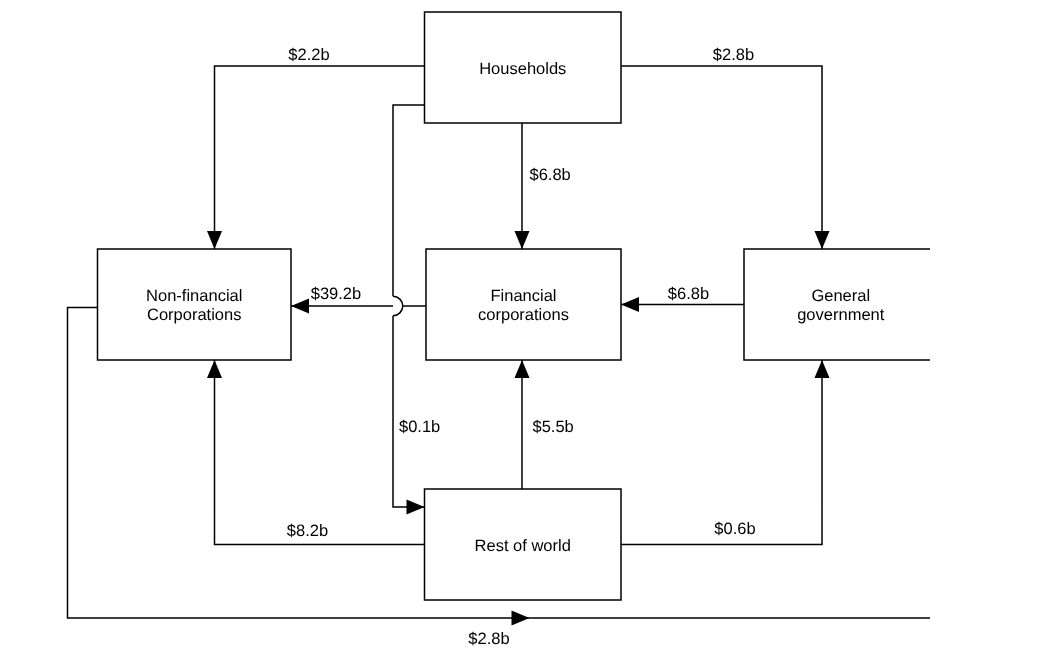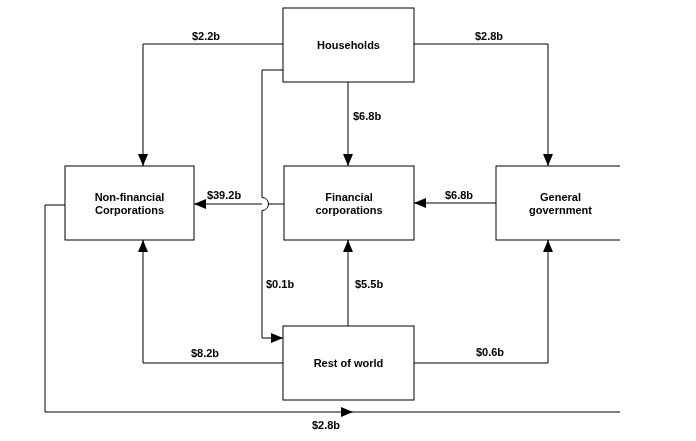--- a/index.html
+++ b/index.html
@@ -3,21 +3,20 @@
 <meta charset="utf-8">
 <title>Flow diagram</title>
 <style>
   html, body { margin: 0; padding: 0; background: #ffffff; }
   #stage {
     position: relative;
     width: 620px;
     height: 441px;
     background: #ffffff;
     overflow: hidden;
-    font-weight: bold;
   }
   svg text {
     font-family: "Liberation Sans", sans-serif;
     font-size: 11px;
     fill: #000000;
   }
 </style>
 </head>
 <body>
 

